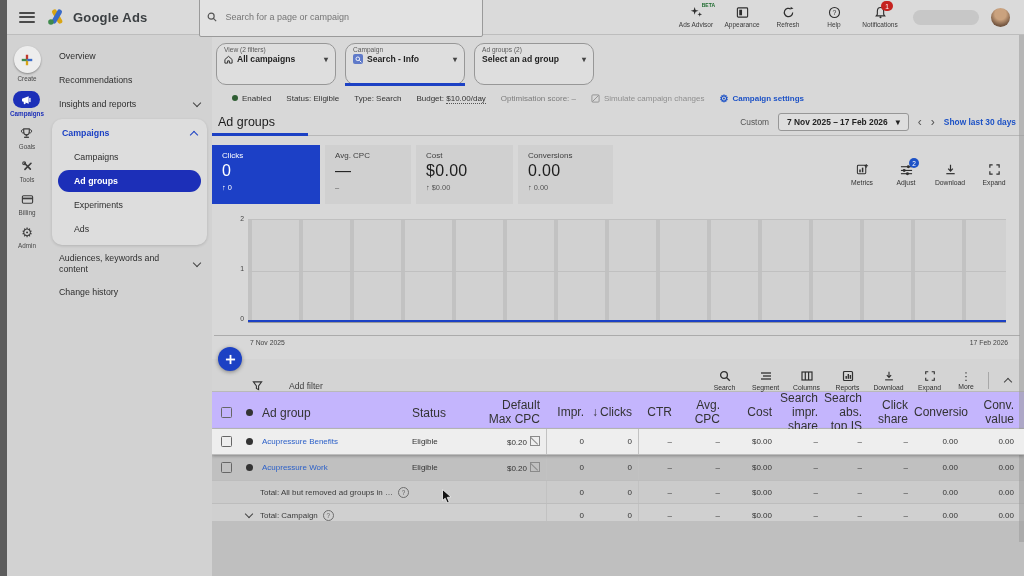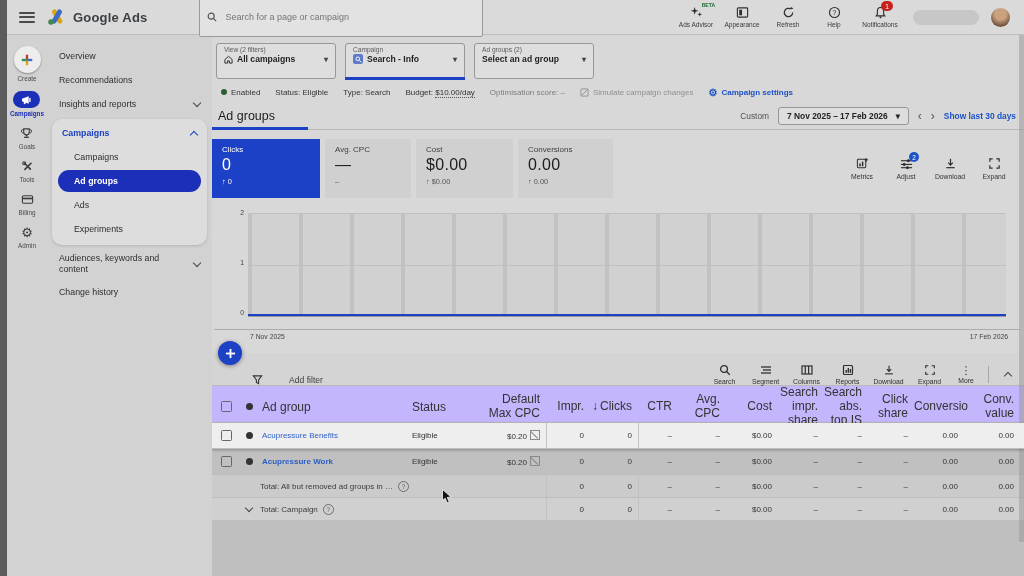--- a/index.html
+++ b/index.html
@@ -50,29 +50,29 @@
                   align-items:center;justify-content:space-between;cursor:pointer}
   .sub-item{height:24px;display:flex;align-items:center;padding-left:22px;cursor:pointer}
   .sub-item.pill{background:#1c2fb8;color:#fff;border-radius:12px;margin:1px 6px;height:22px;padding-left:16px;font-weight:bold}
   .chev{width:5px;height:5px;border-right:1.3px solid #444;border-bottom:1.3px solid #444;
         display:inline-block;transform:rotate(45deg);margin-top:-2px}
   .chev.up{transform:rotate(225deg);margin-top:3px}
   .chev.blue{border-color:#1c41c4}
   
   .main{position:absolute;left:212px;top:34px;width:812px;height:487px;background:#d8d8d8;overflow:hidden}
   .filter-row{display:flex;gap:9px;margin:9px 0 0 4px}
-  .filter-btn{border:1px solid #979797;border-radius:3px;background:#dedede;min-width:104px;
-              padding:2px 7px 14px 7px;position:relative;cursor:pointer}
+  .filter-btn{border:1px solid #979797;border-radius:10px;background:#dedede;min-width:104px;
+              padding:2px 7px 20px 7px;position:relative;cursor:pointer}
   .filter-btn.active::after{content:"";position:absolute;left:-1px;right:-1px;bottom:-2px;height:3px;background:#1c41c4}
   .f-label{font-size:6.6px;color:#5a5a5a;margin-bottom:1px}
   .f-value{font-size:8.6px;font-weight:bold;color:#1f1f1f;display:flex;align-items:center;gap:4px}
   .f-value .dd{margin-left:auto;color:#444;font-size:8px;padding-left:10px}
   .type-ico{width:10px;height:10px;border-radius:2px;background:#5f7ac9;display:inline-flex;align-items:center;justify-content:center}
   
-  .status-row{display:flex;align-items:center;gap:15px;margin:8px 0 0 9px;font-size:8px;color:#333;white-space:nowrap}
+  .status-row{display:flex;align-items:center;gap:15px;margin:8px 0 0 20px;font-size:8px;color:#333;white-space:nowrap}
   .gdot{width:6px;height:6px;border-radius:50%;background:#2f5d33;display:inline-block;margin-right:4px}
   .dotted-u{border-bottom:1px dotted #555}
   .muted{color:#7c7c7c}
   .disabled-act{color:#8f8f8f;display:flex;align-items:center;gap:4px}
   .settings-link{color:#1d52c6;font-weight:bold;display:flex;align-items:center;gap:4px;cursor:pointer}
   .gear-blue{color:#1d52c6;font-size:10px}
   
   .title-row{display:flex;align-items:center;margin:9px 8px 0 6px}
   .page-title{font-size:12.5px;color:#1c1c1c}
   .date-controls{margin-left:auto;display:flex;align-items:center;gap:9px;font-size:8.4px}
@@ -304,24 +304,24 @@
       <span>Campaigns</span>
         <span class="chev up blue"></span>
     </div>
     <div class="sub-item">
         <span>Campaigns</span>
       </div>
     <div class="sub-item pill">
         <span>Ad groups</span>
       </div>
     <div class="sub-item">
+        <span>Experiments</span>
+      </div>
+    <div class="sub-item">
         <span>Ads</span>
-      </div>
-    <div class="sub-item">
-        <span>Experiments</span>
       </div>
   </div>
   <div class="side-item twoline">
     <span class="lbl">Audiences, keywords and content</span>
       <span class="chev"></span>
   </div>
   <div class="side-item">
       <span class="lbl">Change history</span>
     </div>
 </div>
@@ -609,21 +609,21 @@
       <span class="num">–</span>
       <span class="num">–</span>
       <span class="num">–</span>
       <span class="num">0.00</span>
       <span class="num">0.00</span>
     </div>
 
     <div class="trow row-data dim">
       <span class="cb"></span>
       <span class="sdot"></span>
-      <span class="cell-l ag-link" style="font-weight:bold">Acupressure Work</span>
+      <span class="cell-l ag-link" style="font-weight:normal">Acupressure Work</span>
       <span class="cell-l">Eligible</span>
       <span class="num"><span>$0.20</span><span class="bid-ico"></span></span>
       <span class="num bl">0</span>
       <span class="num">0</span>
       <span class="num bl">–</span>
       <span class="num">–</span>
       <span class="num">$0.00</span>
       <span class="num">–</span>
       <span class="num">–</span>
       <span class="num">–</span>

